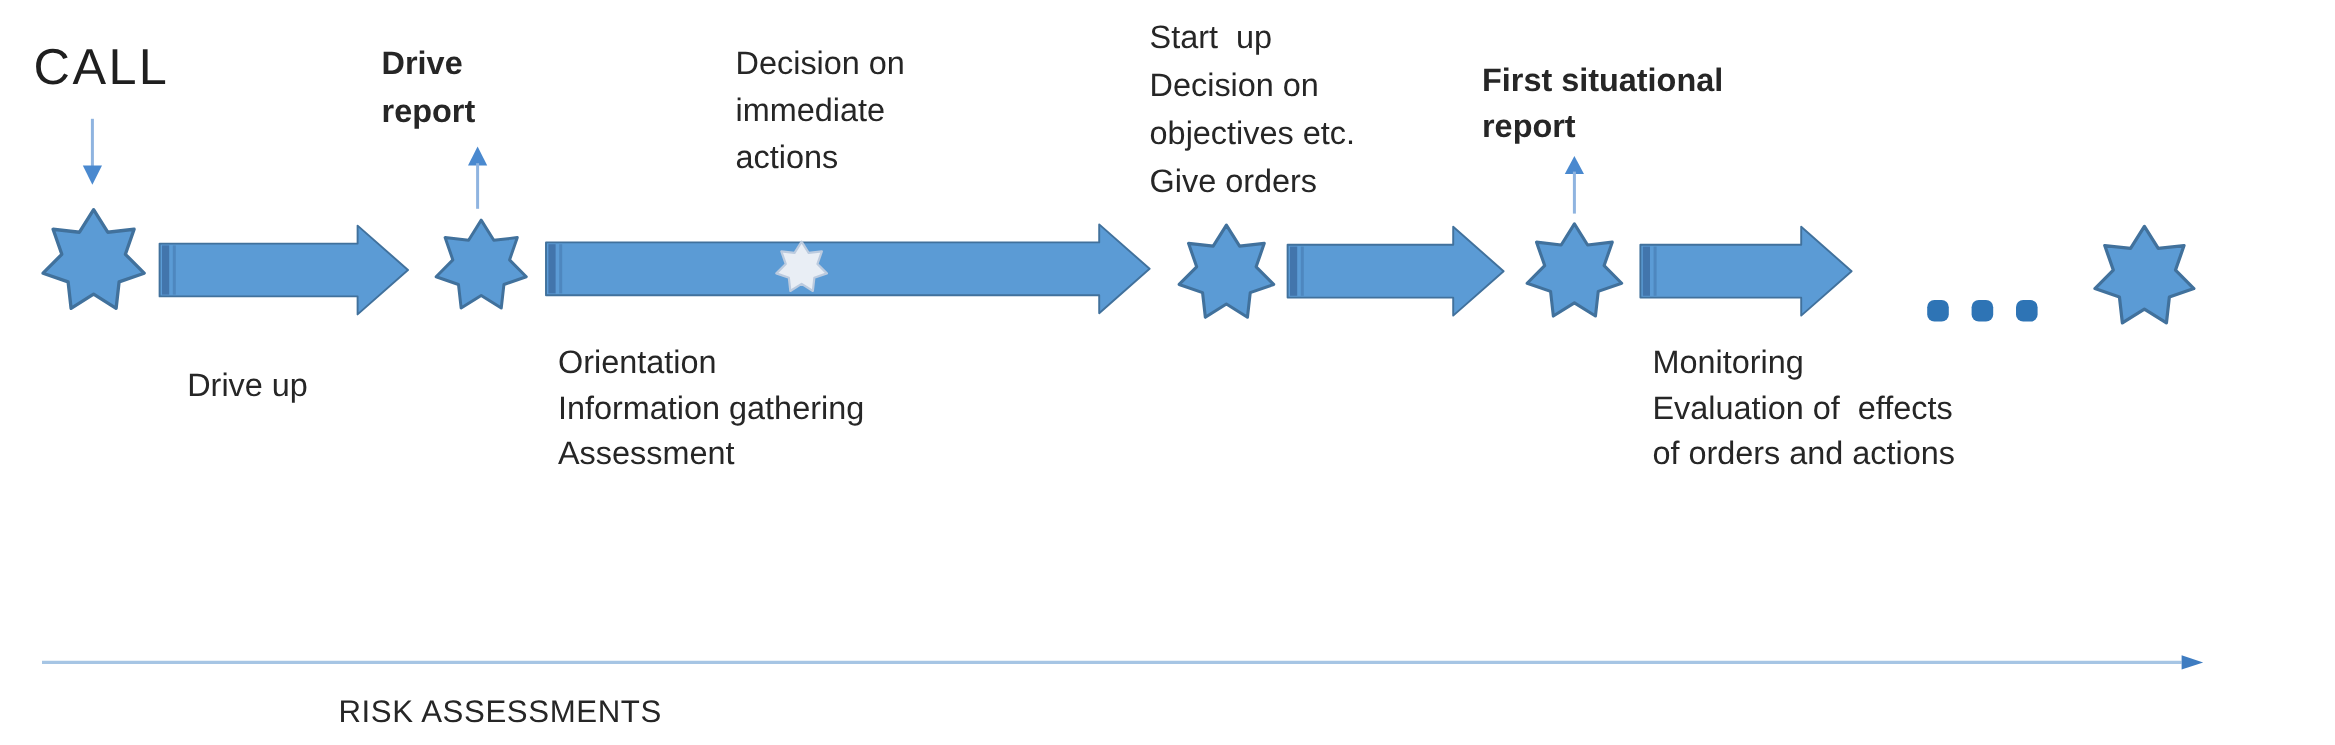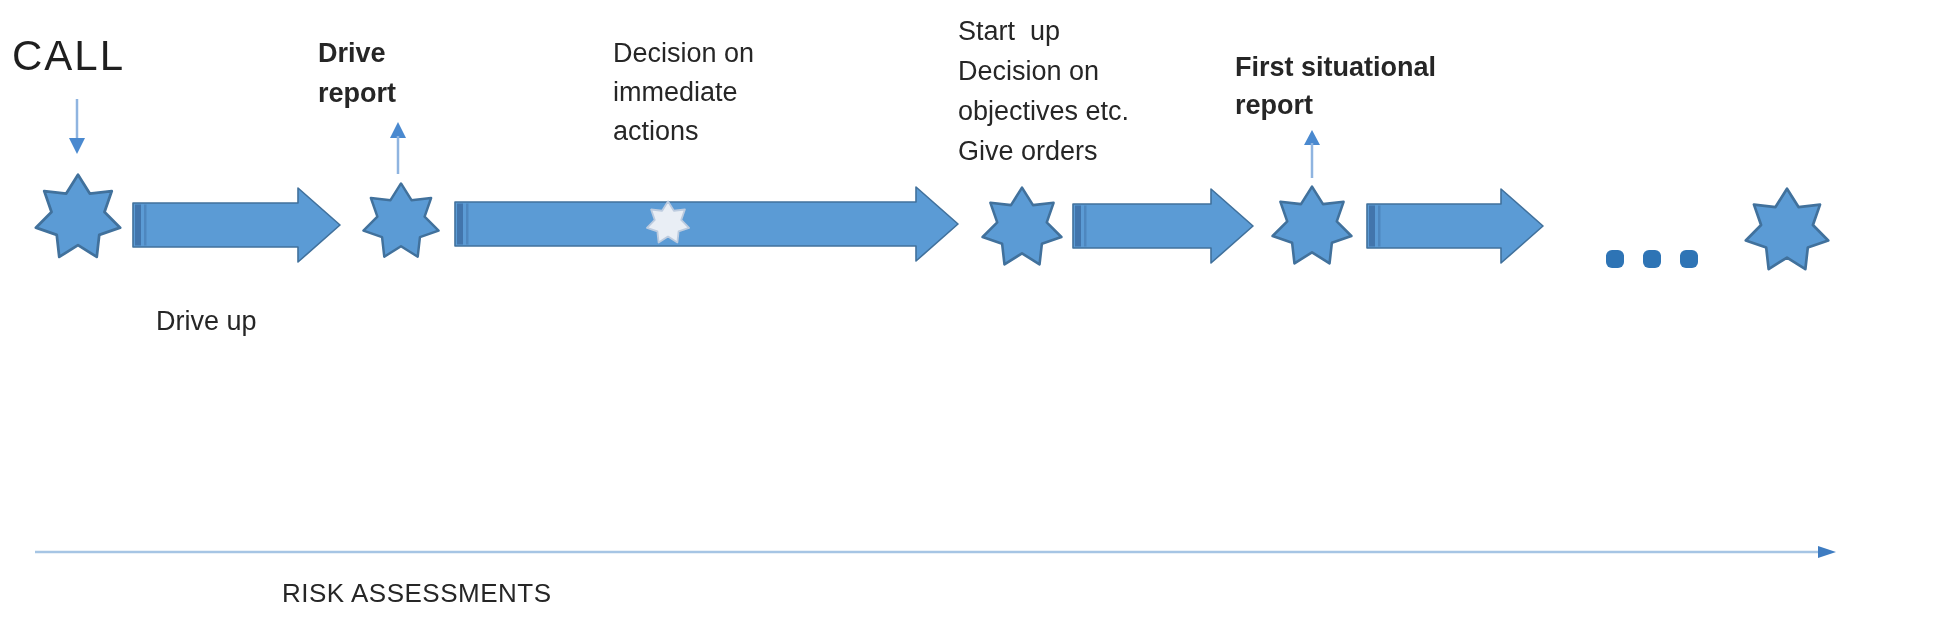--- a/index.html
+++ b/index.html
@@ -18,20 +18,21 @@
     line-height:38px;
     color:var(--text,#262626);
   }
   .lbl.bold{font-weight:bold;}
   .call-title{
     font-size:42px;
     line-height:44px;
     letter-spacing:2px;
     font-weight:500;
     color:#1f1f1f;
+    margin-left:16px;
   }
   .risk-title{
     font-size:26px;
     line-height:28px;
     letter-spacing:0.5px;
     font-weight:500;
   }
   svg.shape{position:absolute;display:block;overflow:visible;}
   .dots{position:absolute;left:1606px;top:250px;display:flex;gap:19px;}
   .dot{
@@ -58,21 +59,27 @@
 Decision on
 objectives etc.
 Give orders</div>
 
   <div class="lbl bold" style="left:1235px;top:48px;">First situational
 report</div>
 
 
   <div class="lbl" style="left:156px;top:302px;">Drive up</div>
 
+  <div class="lbl" style="left:465px;top:283px;">Orientation
+Information gathering
+Assessment</div>
 
+  <div class="lbl" style="left:1377px;top:283px;">Monitoring
+Evaluation of  effects
+of orders and actions</div>
 
   <svg class="shape" style="left:65px;top:98px;" width="24" height="58">
     <line x1="12" y1="1" x2="12" y2="42" stroke="var(--thin-arrow-stem)" stroke-width="2.5"></line>
     <polygon points="4,40 20,40 12,56" fill="var(--thin-arrow-head)"></polygon>
   </svg>
 
   <svg class="shape" style="left:386px;top:122px;" width="24" height="52">
     <polygon points="12,0 4,16 20,16" fill="var(--thin-arrow-head)"></polygon>
     <line x1="12" y1="14" x2="12" y2="52" stroke="var(--thin-arrow-stem)" stroke-width="2.5"></line>
   </svg>

